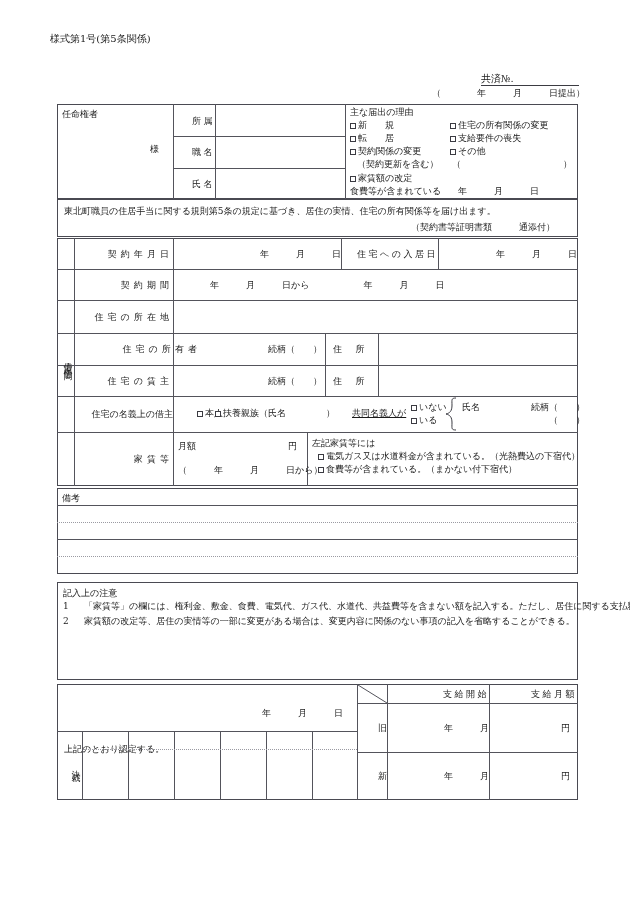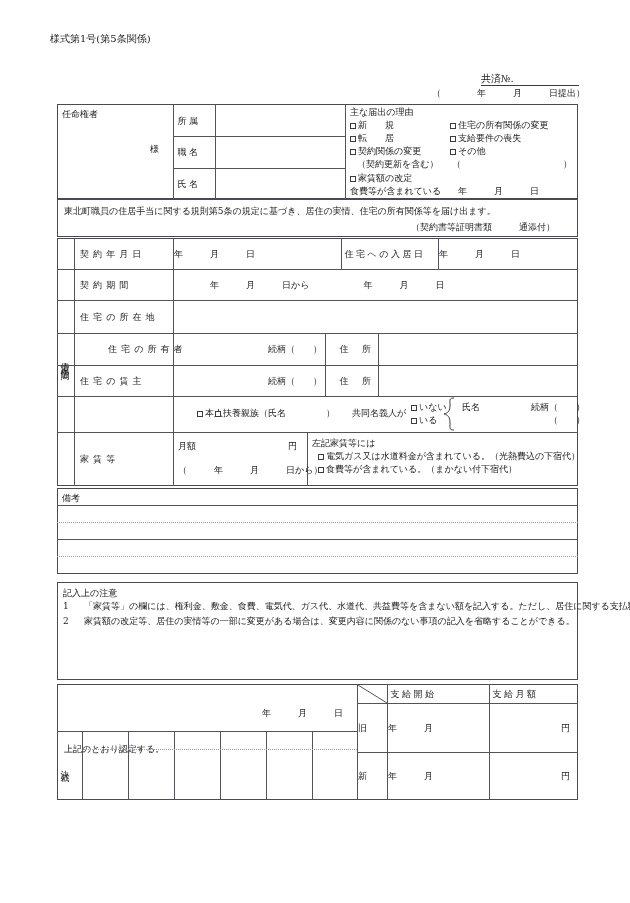--- a/index.html
+++ b/index.html
@@ -19,21 +19,21 @@
   .page {
     position: absolute;
     left: 0; top: 0;
     width: 630px; height: 903px;
   }
 
   
   .abs { position: absolute; }
   .bx  { position: absolute; box-sizing: border-box; }
   .bd  { border: 1px solid #4a4a52; }
-  .ctr { display: flex; align-items: center; justify-content: flex-start; }
+  .ctr { display: flex; align-items: center; justify-content: flex-end; }
   .lft { display: flex; align-items: center; justify-content: flex-start; }
   .rgt { display: flex; align-items: center; justify-content: flex-end; }
 
   
   .spread { letter-spacing: 0.45em; text-indent: 0.45em; }
   .spread2 { letter-spacing: 0.28em; text-indent: 0.28em; }
   .wide  { letter-spacing: 1.5em; text-indent: 1.5em; }
 
   
   .vert {
@@ -212,31 +212,32 @@
       <span class="spread">住宅の賃主</span>
     </div>
   <div class="bx lbl rgt" style="left:174px; top:366px; width:148px; height:30px;">続柄（　　）</div>
   <div class="vline" style="left:325px; top:365px; height:31px;"></div>
   <div class="bx lbl ctr" style="left:326px; top:366px; width:52px; height:30px;">
       <span class="wide">住所</span>
     </div>
   <div class="vline" style="left:378px; top:365px; height:31px;"></div>
   <div class="bx" style="left:379px; top:366px; width:198px; height:30px;"></div>
 
+  <div class="bx lbl ctr" style="left:76px; top:397px; width:97px; height:35px;">住宅の名義上の借主</div>
 
   <div class="bx lbl" style="left:178px; top:407px;padding-left:19px;">
     <span class="cbx"></span><span>本人</span>
   </div>
   <div class="bx lbl" style="left:215px; top:407px;">
     <span class="cbx"></span><span>扶養親族（氏名</span>
   </div>
   <div class="bx" style="left:280px; top:406px; width:45px; height:12px;"></div>
   <div class="bx lbl" style="left:326px; top:407px;">）</div>
 
-  <div class="bx lbl" style="left:352px; top:407px;">共同名義人が</div>
+  <div class="bx lbl" style="left:352px; top:407px;text-decoration:underline;">共同名義人が</div>
 
   <div class="bx lbl" style="left:411px; top:401px;">
     <span class="cbx"></span><span>いない</span>
   </div>
   <div class="bx lbl" style="left:411px; top:414px;">
     <span class="cbx"></span><span>いる</span>
   </div>
 
   <div class="bx ctr" style="left:443px; top:396px; width:14px; height:36px; font-size:30px; line-height:1; color:#3b3b42;">
     <svg width="12" height="34" viewBox="0 0 12 34" aria-hidden="true">

